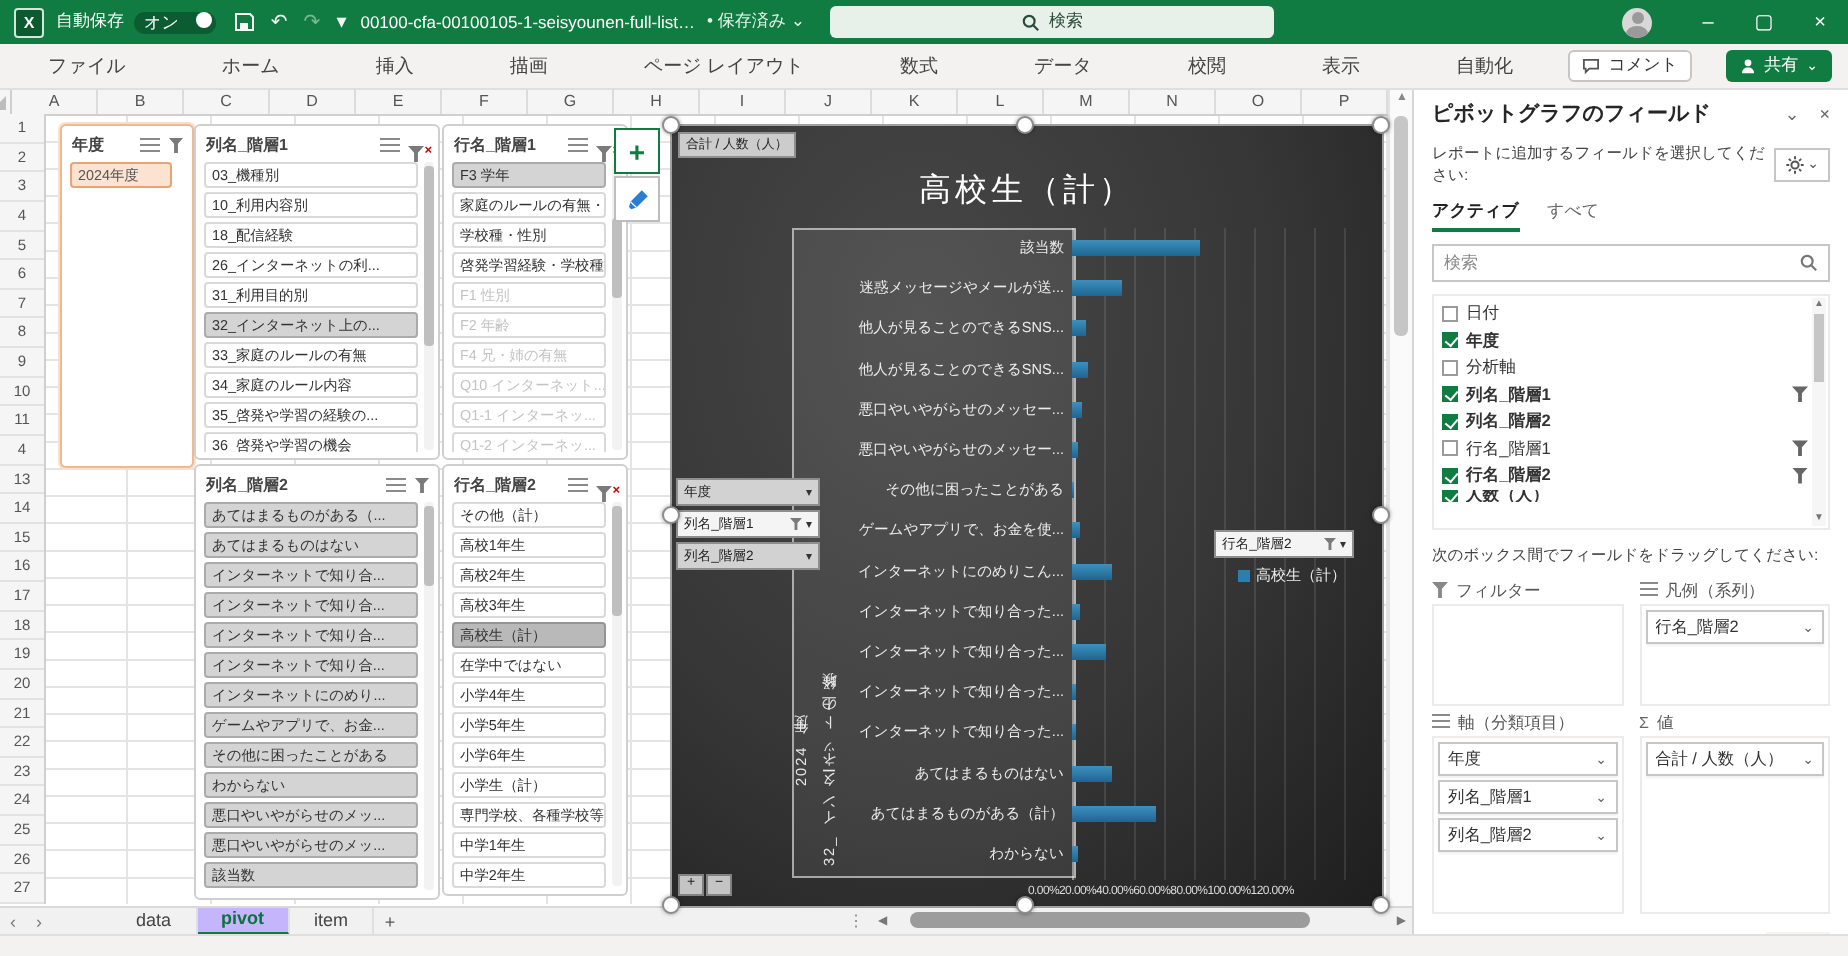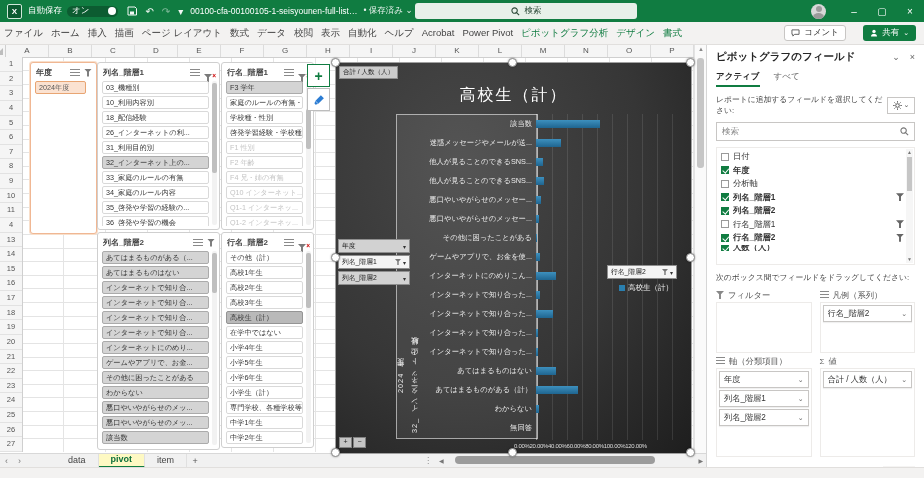--- a/index.html
+++ b/index.html
@@ -5,37 +5,37 @@
   html,body{margin:0;padding:0}
   body{width:924px;height:478px;overflow:hidden;position:relative;
        font-family:"Liberation Sans","DejaVu Sans",sans-serif;background:#fff;
        -webkit-font-smoothing:antialiased}
   .abs{position:absolute}
   
   #titlebar{position:absolute;left:0;top:0;width:924px;height:22px;background:#107C41;
             display:flex;align-items:center;color:#fff;font-size:8.5px;z-index:40}
   .xlogo{width:13px;height:13px;background:#0B5A30;border:1px solid #cfe8d8;border-radius:2px;
          color:#fff;font-size:8px;font-weight:bold;display:flex;align-items:center;justify-content:center;margin:0 6px 0 7px}
-  .toggle{display:flex;align-items:center;background:#0c5c31;border-radius:7px;height:11px;padding:0 2px 0 5px;margin:0 5px;gap:19px}
+  .toggle{display:flex;align-items:flex-start;background:#0c5c31;border-radius:7px;height:11px;padding:0 2px 0 5px;margin:0 5px;gap:9px}
   .knob{width:8px;height:8px;background:#fff;border-radius:50%}
   .tbtn{margin:0 4px;opacity:.95;font-size:10px}
   .dim{opacity:.45}
   #file-name{margin-left:3px;white-space:nowrap}
   #saved{margin-left:6px;opacity:.9}
   #title-search{position:absolute;left:415px;top:3px;width:222px;height:16px;background:#E7F0E9;
         border-radius:3px;display:flex;align-items:center;justify-content:center;gap:5px;color:#2b4a38;font-size:8.5px}
   #win-controls{position:absolute;right:0;top:0;height:22px;display:flex;align-items:center;gap:0}
   .wbtn{width:28px;text-align:center;font-size:10px;color:#fff}
   .avatar{width:15px;height:15px;border-radius:50%;background:#d8d8d8;margin-right:14px;position:relative;overflow:hidden}
   .avatar::before{content:"";position:absolute;left:4.5px;top:2.5px;width:6px;height:6px;border-radius:50%;background:#9a9a9a}
   .avatar::after{content:"";position:absolute;left:2px;top:9.5px;width:11px;height:8px;border-radius:50%;background:#9a9a9a}
   
   #ribbonrow{position:absolute;left:0;top:22px;width:924px;height:22px;background:#F3F2F1;
              border-bottom:1px solid #E1DFDD;display:flex;align-items:center;font-size:9.5px;color:#444;z-index:39}
-  .rtab{padding:0 4px;white-space:nowrap}
+  .rtab{padding:0 24px;white-space:nowrap}
   .rtab.ctx{color:#107C41}
   #comment-btn{position:absolute;right:78px;top:3px;height:14px;border:1px solid #c8c6c4;border-radius:3px;background:#fff;
        display:flex;align-items:center;gap:4px;padding:0 6px;font-size:8.5px;color:#333}
   #share-btn{position:absolute;right:8px;top:3px;height:16px;border-radius:3px;background:#107C41;color:#fff;
        display:flex;align-items:center;gap:4px;padding:0 7px;font-size:8.5px}
   
   #colheads{position:absolute;left:0;top:44px;width:694px;height:13px;background:#F5F5F5;border-bottom:1px solid #CFCFCF;
             display:flex;z-index:1}
   .corner{width:22px;height:13px;border-right:1px solid #CFCFCF;position:relative}
   .corner::after{content:"";position:absolute;right:2px;bottom:2px;border-left:7px solid transparent;border-bottom:7px solid #BDBDBD}
@@ -148,21 +148,21 @@
   .qico.grid3{background:repeating-linear-gradient(#8a8a8a 0 1px,transparent 1px 3px)}
   #defer-row{display:flex;align-items:center;gap:5px;margin-top:8px}
   #defer-row .cb{width:8px;height:8px;border:1px solid #9a9a9a}
   #defer-label{flex:1;font-size:8.2px;color:#444}
   #update-btn{color:#A6A4A2;background:#F5F4F3;padding:2px 8px;font-size:8.2px}
   
   #tabsbar{position:absolute;left:0;top:453px;width:706px;height:14px;background:#F1F1F1;border-top:1px solid #D8D8D8;
            display:flex;align-items:stretch;font-size:9px;color:#444;z-index:8}
   .navarr{width:13px;text-align:center;line-height:14px;color:#777}
   .stab{padding:0 12px;line-height:13px;border-right:1px solid #E0E0E0;background:#F1F1F1}
-  .stab.active{background:#fef9c3;color:#0E703C;font-weight:bold;border-bottom:2px solid #107C41;line-height:11px}
+  .stab.active{background:#c4b5fd;color:#0E703C;font-weight:bold;border-bottom:2px solid #107C41;line-height:11px}
   #addsheet{width:16px;text-align:center;line-height:14px;color:#555}
   #hscroll{position:absolute;left:424px;top:453px;width:282px;height:14px;display:flex;align-items:center;z-index:9}
   #hscroll .split{color:#888;font-size:8px;margin-right:4px}
   #hscroll .arr{color:#777;font-size:6px;margin:0 3px}
   #hscroll .track{position:relative;flex:1;height:8px}
   #hscroll .thumb{position:absolute;left:8px;top:0;width:200px;height:8px;background:#9C9C9C;border-radius:4px}
   #statusbar{position:absolute;left:0;top:467px;width:924px;height:11px;background:#F3F2F1;border-top:1px solid #E1DFDD;z-index:41}
   svg{display:block}
 </style>
 </head>
@@ -482,24 +482,20 @@
         <div class="cbar" style="width: 19.84px;"></div>
       </div>
       <div class="crow">
         <div class="clabel">あてはまるものがある（計）</div>
         <div class="cbar" style="width: 42.24px;"></div>
       </div>
       <div class="crow">
         <div class="clabel">わからない</div>
         <div class="cbar" style="width: 3.2px;"></div>
       </div>
-      <div class="crow">
-        <div class="clabel">無回答</div>
-        <div class="cbar" style="width: 0px;"></div>
-      </div>
     </div>
   <div class="vtext" style="left:60px;top:120px;height:210px">2024年度</div>
   <div class="vtext" style="left:74px;top:70px;height:300px">32_インターネット上の経験</div>
   <div id="axis-ticks">0.00%20.00%40.00%60.00%80.00%100.00%120.00%</div>
   <div style="position:absolute;left:2px;top:176px;display:flex;flex-direction:column;gap:2px">
 
   <div class="cfb" style="position:relative">
         <span class="lbl">年度</span>
 
         <span class="dd">▾</span>
@@ -543,44 +539,44 @@
   <span class="arr">▲</span>
   <span class="thumb"></span>
 </div>
 
 <div id="panel">
   <div id="panel-titlerow">
     <span id="panel-title">ピボットグラフのフィールド</span>
     <span class="pt-ic">⌄</span>
     <span class="pt-ic">×</span>
   </div>
-  <div id="panel-tabs">
-
-  <span class="ptab active">アクティブ</span>
-      <span class="ptab">すべて</span>
-    </div>
   <div id="hint-row">
     <span class="txt">レポートに追加するフィールドを選択してください:</span>
     <span id="gear-btn">
       <svg width="9" height="9" viewBox="0 0 10 10">
           <circle cx="5" cy="5" r="2" fill="none" stroke="#555" stroke-width="1.1"></circle>
           <g stroke="#555" stroke-width="1.1">
             <line x1="5" y1="0.2" x2="5" y2="1.8"></line>
             <line x1="5" y1="8.2" x2="5" y2="9.8"></line>
             <line x1="0.2" y1="5" x2="1.8" y2="5"></line>
             <line x1="8.2" y1="5" x2="9.8" y2="5"></line>
             <line x1="1.6" y1="1.6" x2="2.7" y2="2.7"></line>
             <line x1="7.3" y1="7.3" x2="8.4" y2="8.4"></line>
             <line x1="1.6" y1="8.4" x2="2.7" y2="7.3"></line>
             <line x1="7.3" y1="2.7" x2="8.4" y2="1.6"></line>
           </g>
         </svg>
       <span style="font-size:7px">⌄</span>
     </span>
   </div>
+  <div id="panel-tabs">
+
+  <span class="ptab active">アクティブ</span>
+      <span class="ptab">すべて</span>
+    </div>
   <div id="search-box">
     <span class="ph">検索</span>
     <svg width="9" height="9" viewBox="0 0 10 10">
         <circle cx="4" cy="4" r="3" fill="none" stroke="#777" stroke-width="1.2"></circle>
         <line x1="6.2" y1="6.2" x2="9" y2="9" stroke="#777" stroke-width="1.2"></line>
       </svg>
   </div>
   <div id="field-box">
     <div>
 

